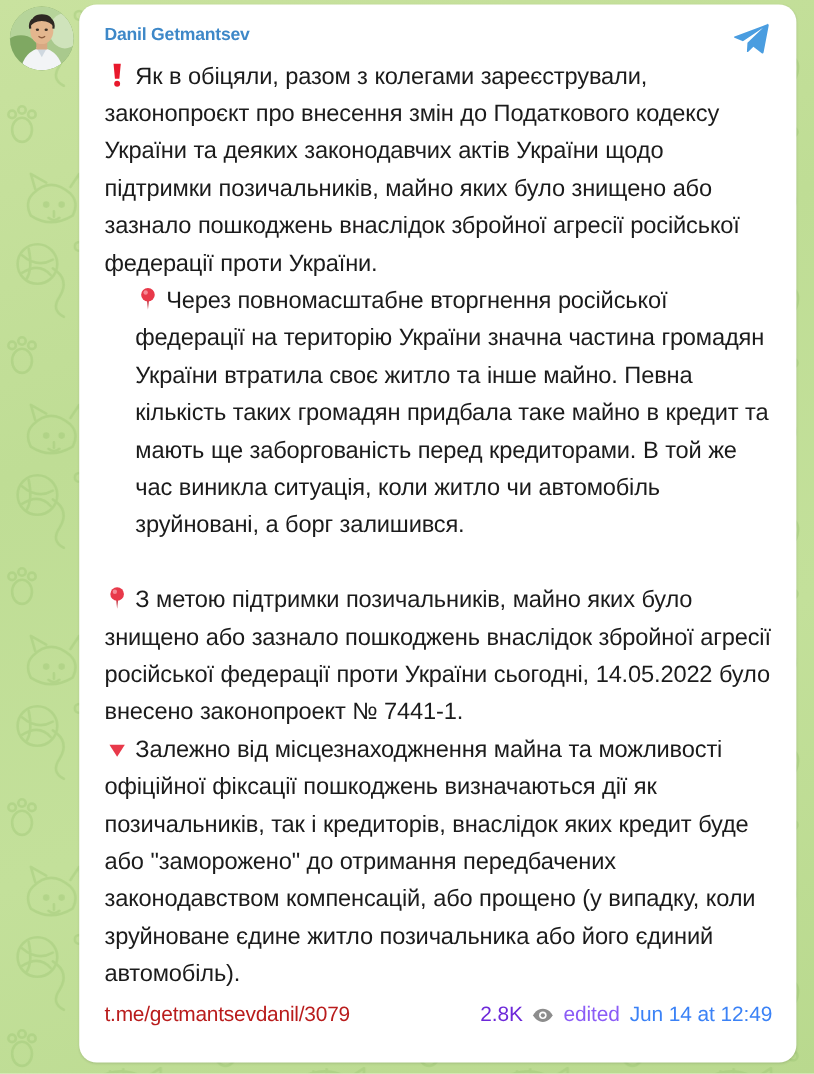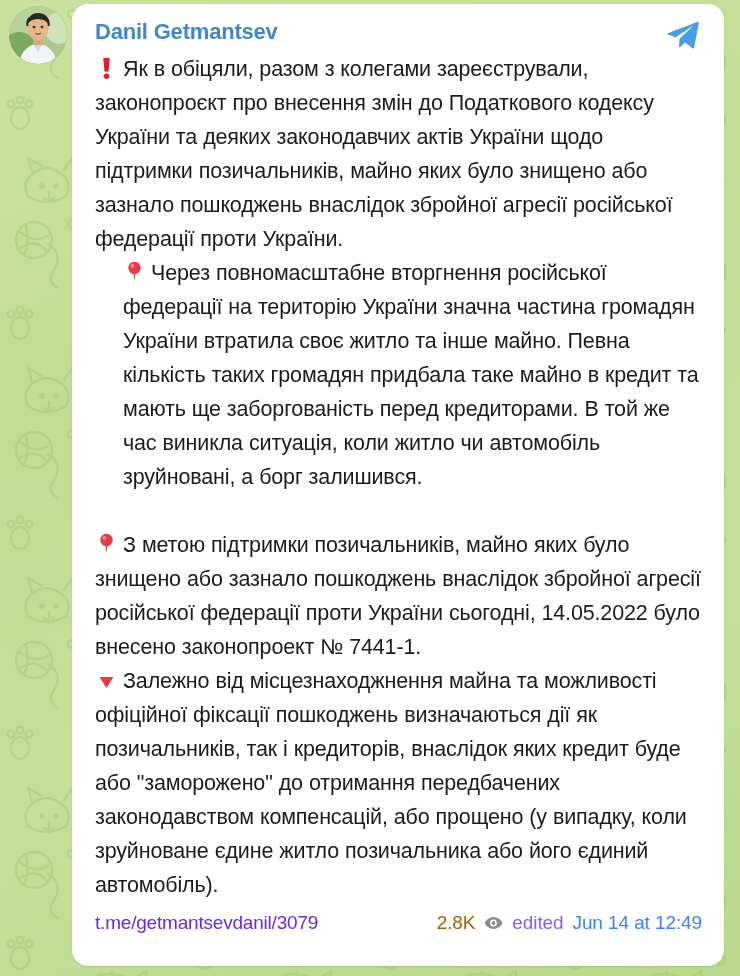--- a/index.html
+++ b/index.html
@@ -60,21 +60,21 @@
     z-index: 2;
     overflow: hidden;
   }
 
   
   #post-header {
     position: relative;
     height: 34px;
   }
   #channel-name {
-    font-size: 22px;
+    font-size: 16px;
     font-weight: bold;
     color: #3e88c8;
     letter-spacing: -0.2px;
     line-height: 28px;
   }
   #telegram-icon {
     position: absolute;
     right: 2px;
     top: 2px;
     width: 34px;
@@ -105,34 +105,34 @@
     position: absolute;
     left: 23px;
     right: 22px;
     bottom: 30px;
     display: flex;
     align-items: center;
     height: 26px;
   }
   #post-link {
     font-size: 19px;
-    color: #6d28d9;
+    color: #b91c1c;
     text-decoration: none;
     letter-spacing: -0.2px;
   }
   #footer-meta {
     margin-left: auto;
     display: flex;
     align-items: center;
     gap: 9px;
     font-size: 19px;
     color: #8d8d8d;
     letter-spacing: -0.1px;
   }
-  #view-count { color: #a16207; }
+  #view-count { color: #6d28d9; }
   #eye-icon { display: inline-flex; align-items: center; }
   #edited-label { color: #8b5cf6; }
   #post-time { color: #3b82f6; }
 </style>
 </head>
 <body>
 
 <div id="wallpaper">
   <svg viewBox="0 0 740 976" preserveAspectRatio="xMidYMid slice">
     <defs>

